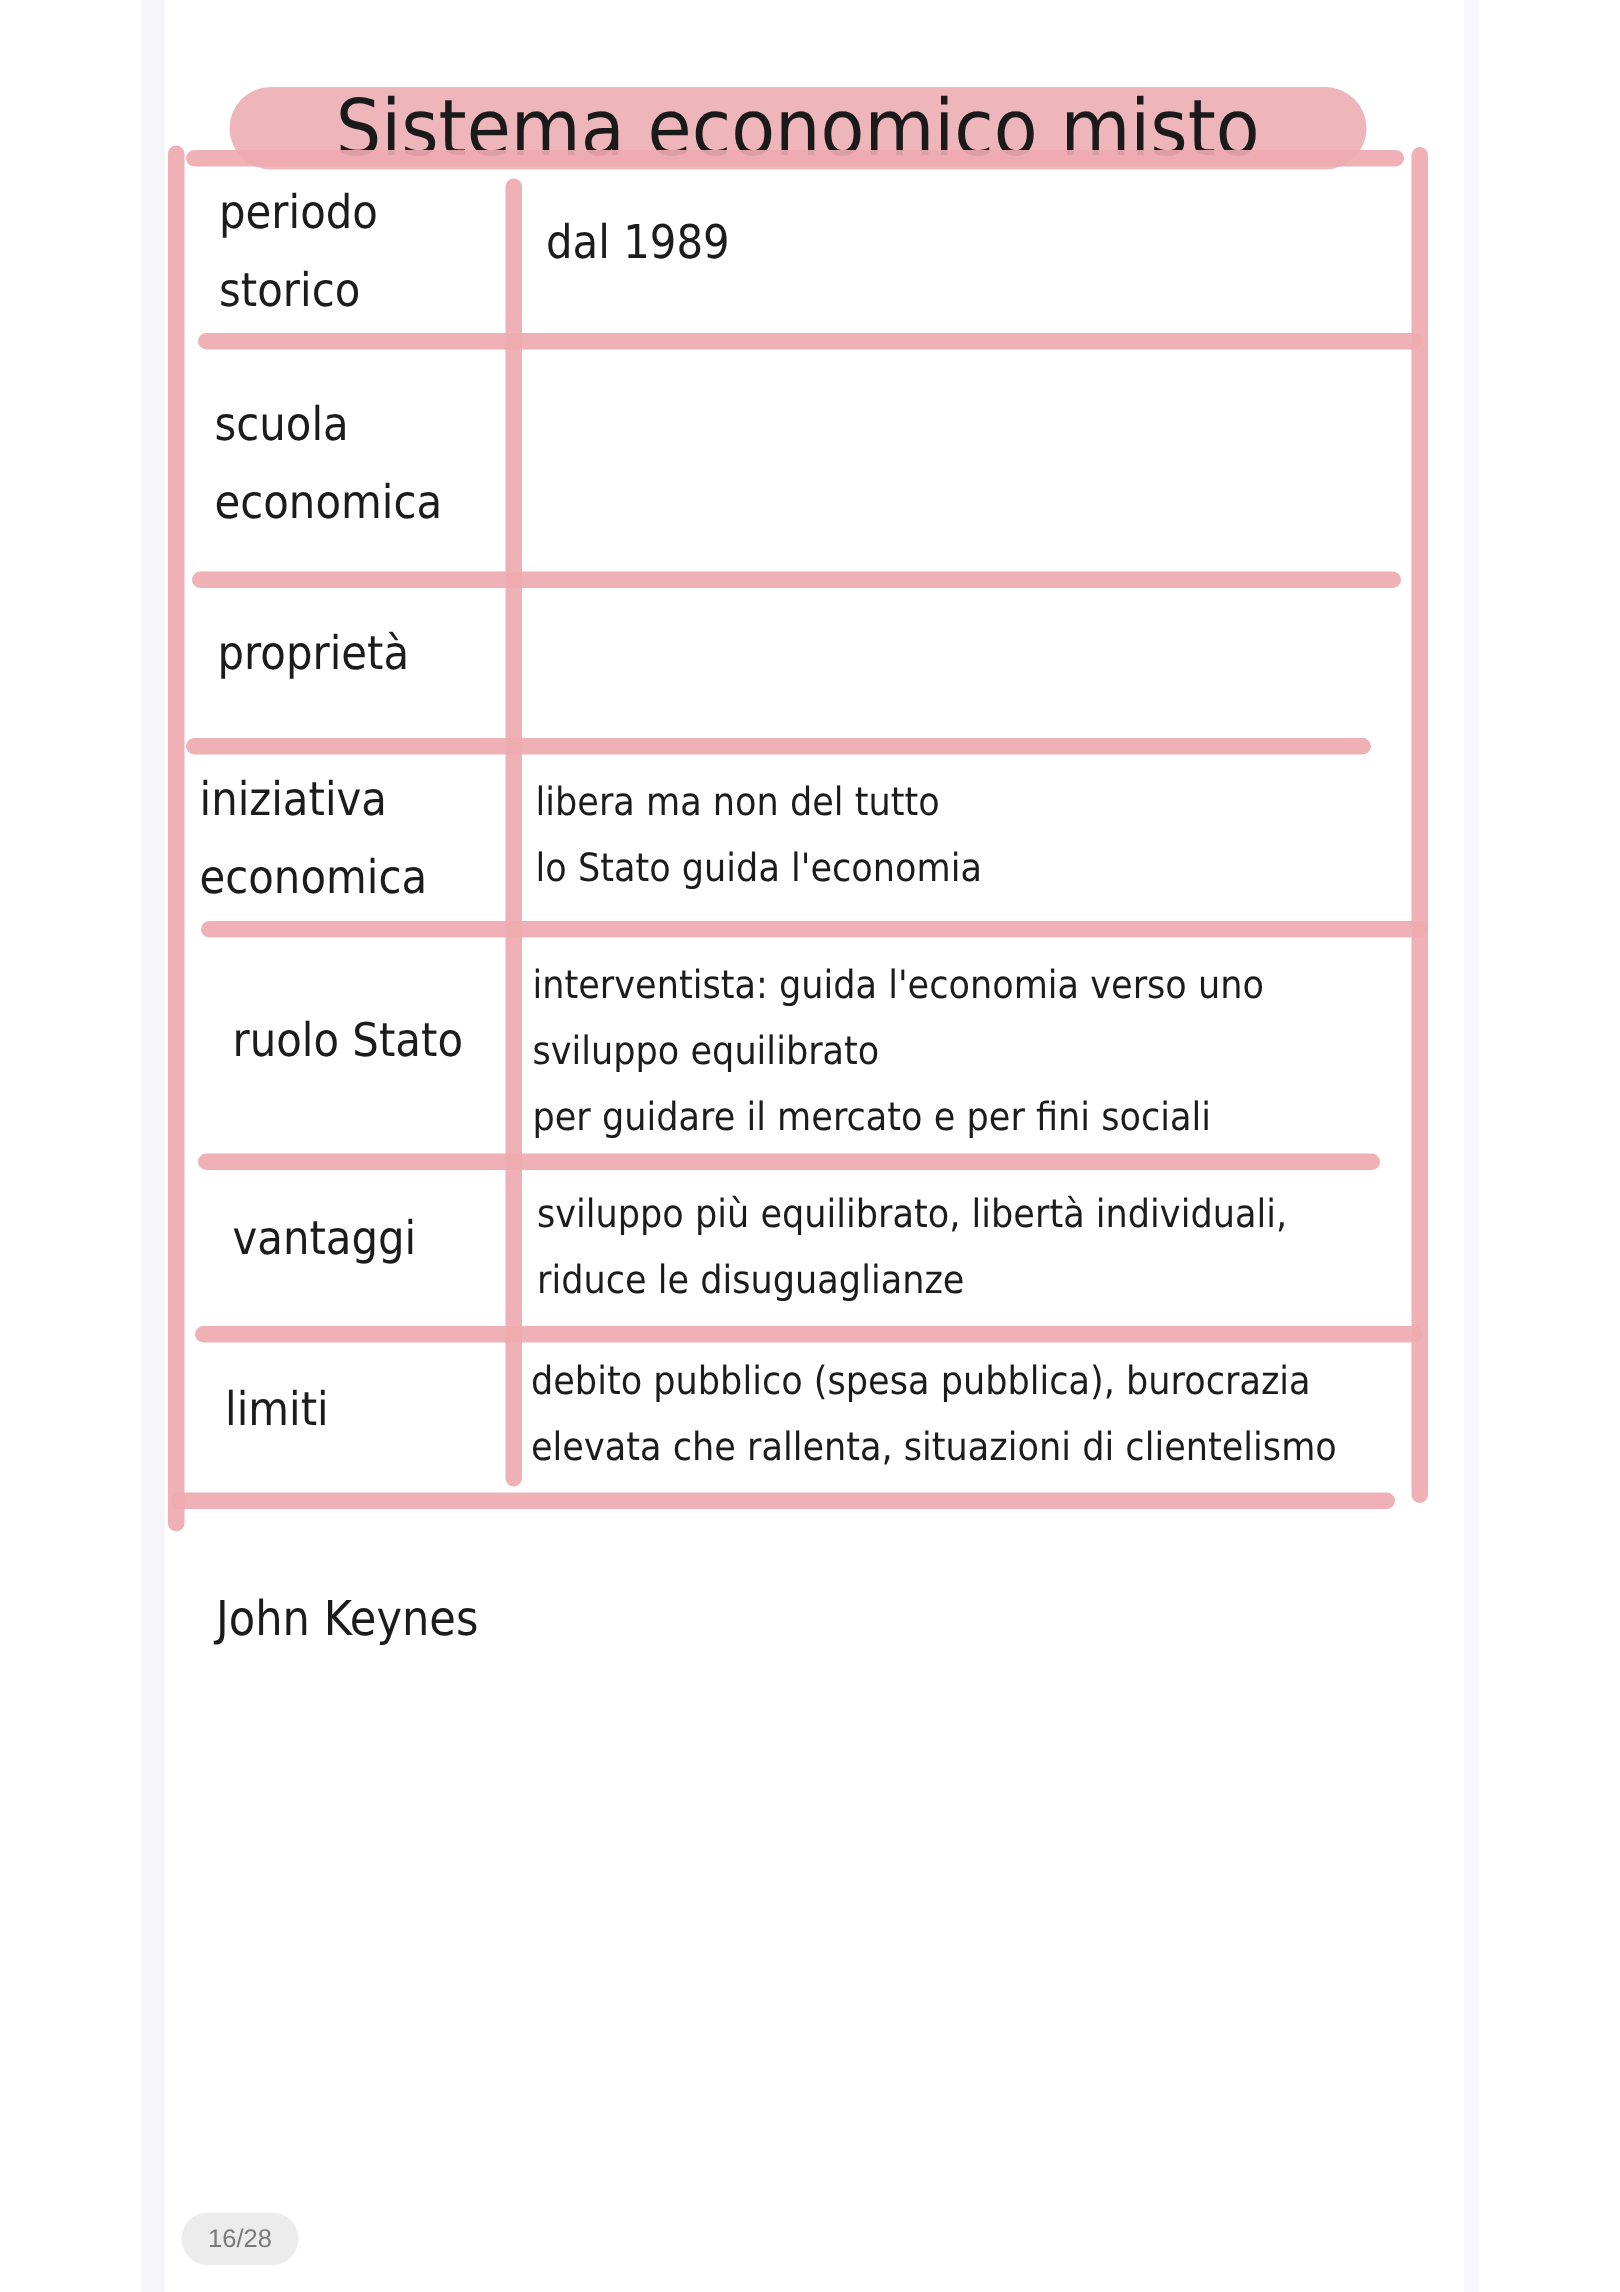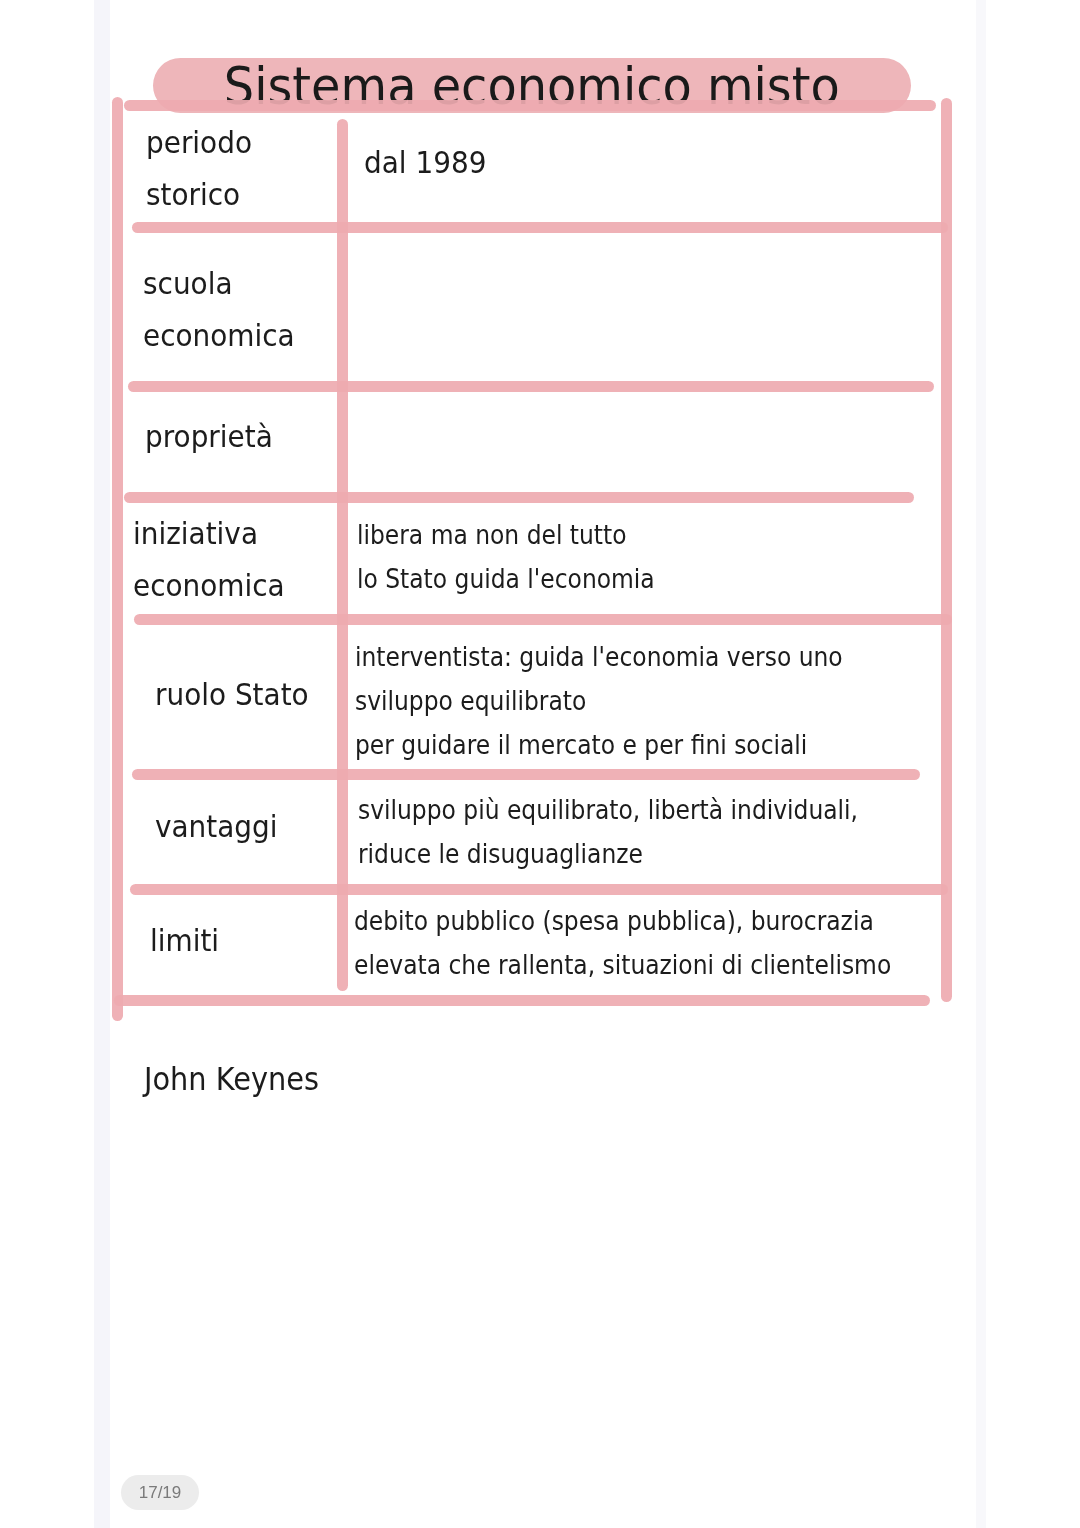--- a/index.html
+++ b/index.html
@@ -178,13 +178,13 @@
 <div class="label" style="left:150px; top:914px;">
   <div>limiti</div>
 </div>
 <div class="value" style="left:354px; top:899px;">
   <div>debito pubblico (spesa pubblica), burocrazia</div>
   <div>elevata che rallenta, situazioni di clientelismo</div>
 </div>
 
 <div class="note">John Keynes</div>
 
-<div class="page-badge">17/19</div>
+<div class="page-badge">16/28</div>
 
 </body></html>

